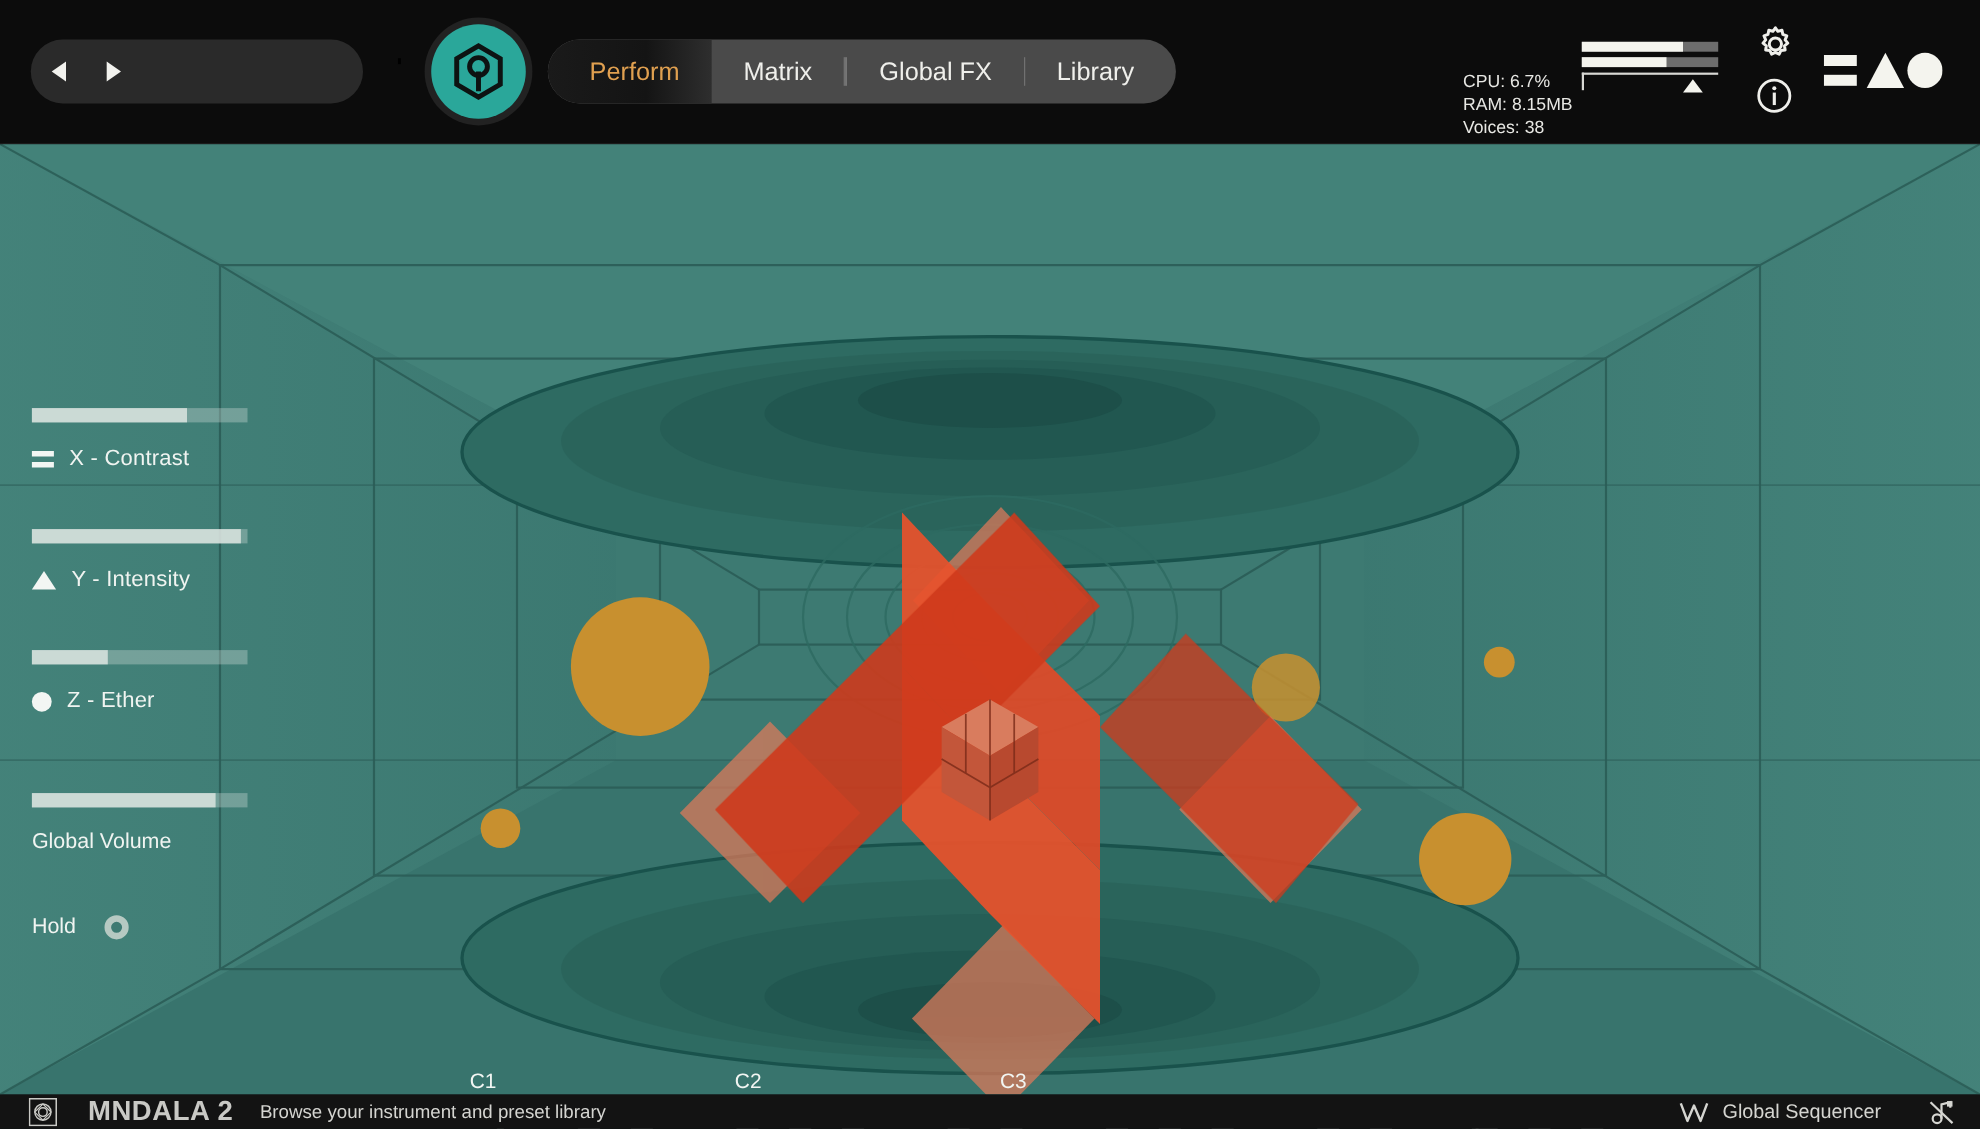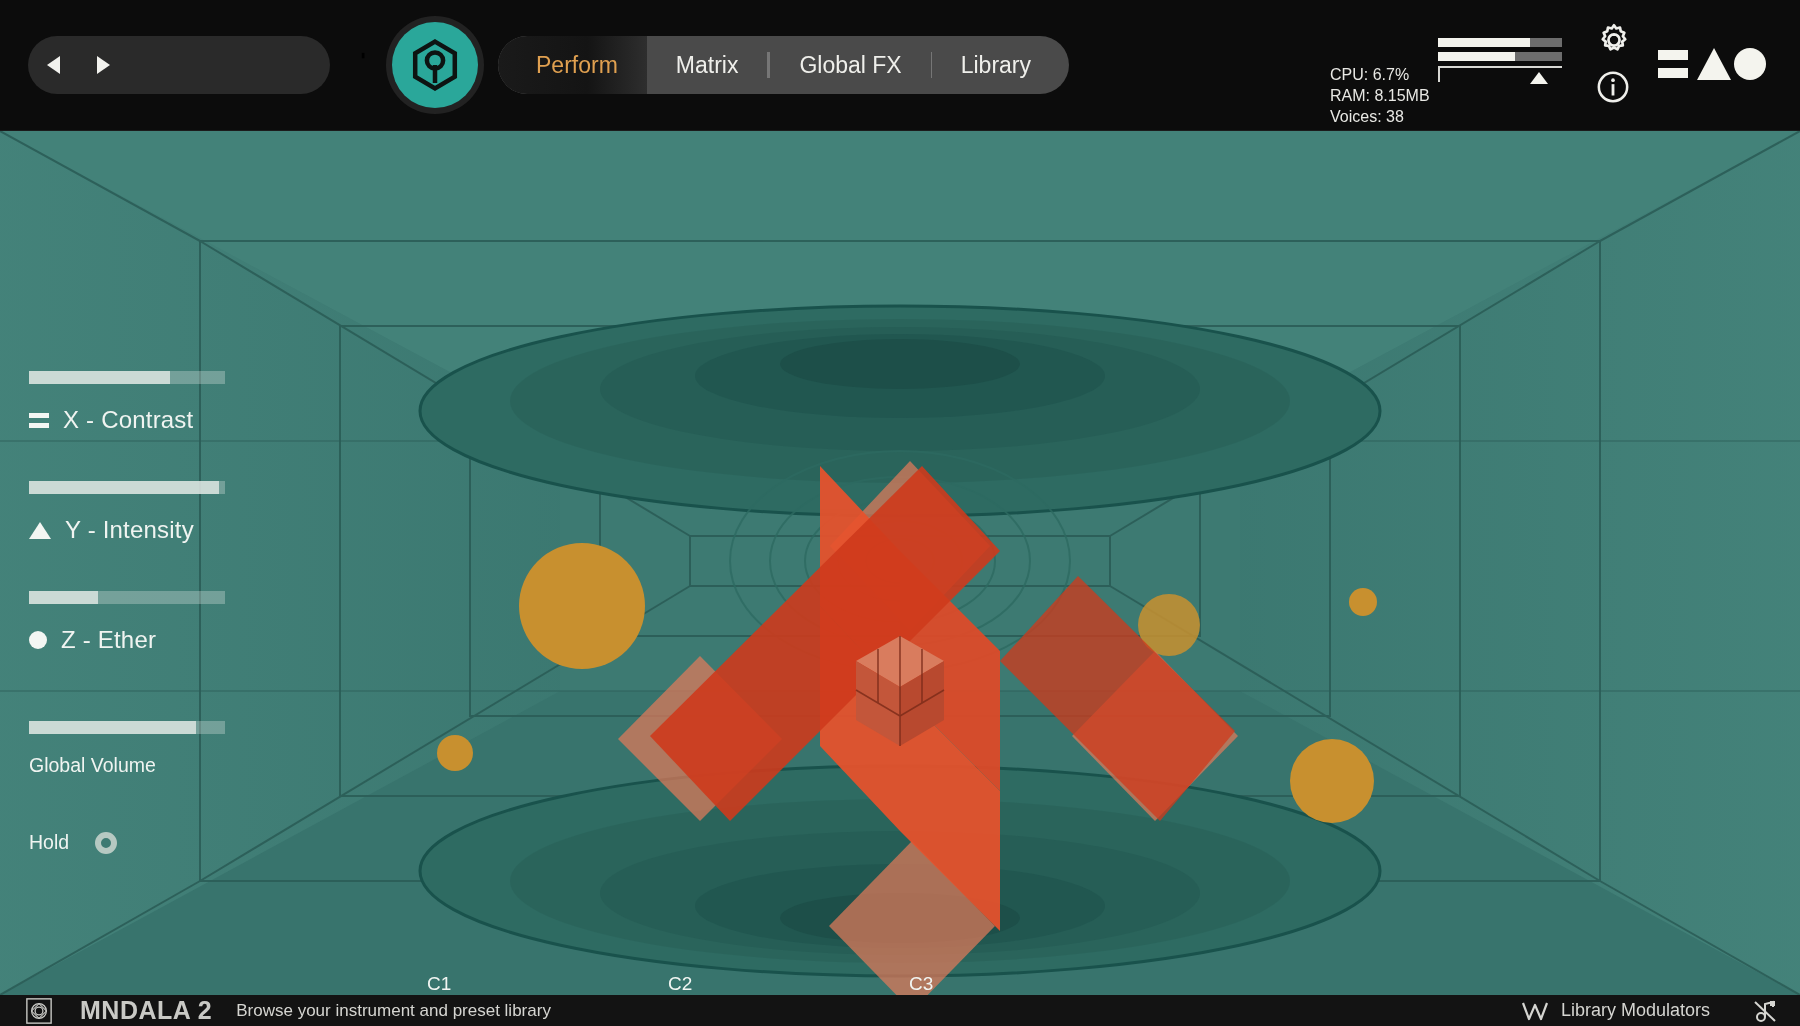--- a/index.html
+++ b/index.html
@@ -136,21 +136,21 @@
 
   
   .controls { position: absolute; left: 0; top: 131px; width: 300px; height: 864px; z-index: 20; }
   .ctl { position: absolute; left: 29px; width: 200px; }
   .slider-track {
     width: 196px; height: 13px; background: rgba(235,240,236,.30);
     cursor: pointer; position: relative;
   }
   .slider-fill { height: 13px; background: rgba(225,233,227,.80); }
   .ctl-row { display: flex; align-items: center; margin-top: 22px; }
-  .ctl-label { color: #f0f4f1; font-size: 24px; letter-spacing:.2px; margin-left: 14px; white-space: nowrap; }
+  .ctl-label { color: #f0f4f1; font-size: 20px; letter-spacing:.2px; margin-left: 14px; white-space: nowrap; }
   .ic-eq { width: 20px; height: 15px; display:flex; flex-direction:column; justify-content:space-between; }
   .ic-eq i { display:block; height: 5px; background:#f3f6f3; }
   .ic-tri {
     width:0;height:0;border-left:11px solid transparent;border-right:11px solid transparent;
     border-bottom:17px solid #f3f6f3;
   }
   .ic-circ { width: 18px; height: 18px; border-radius: 50%; background:#f3f6f3; }
   .gv-label { color:#f0f4f1; font-size: 19.5px; margin-top: 20px; }
   .hold-row { position:absolute; left:29px; top: 700px; display:flex; align-items:center; }
   .hold-label { color:#f0f4f1; font-size: 19.5px; }
@@ -473,21 +473,21 @@
       <circle cx="15" cy="15" r="8.5" fill="none" stroke="#c9c9c5" stroke-width="1.5"></circle>
       <circle cx="15" cy="15" r="4.5" fill="none" stroke="#c9c9c5" stroke-width="1.5"></circle>
       <path d="M15 6.5 L23.5 15 L15 23.5 L6.5 15 Z" fill="none" stroke="#c9c9c5" stroke-width="1.2"></path>
     </svg>
     <span class="bb-title">MNDALA 2</span>
     <span class="bb-desc">Browse your instrument and preset library</span>
     <div class="bb-right">
       <svg width="28" height="22" viewBox="0 0 28 22">
         <path d="M2 3 L8 19 L14 5 L20 19 L26 3" fill="none" stroke="#d5d5d1" stroke-width="2.2" stroke-linejoin="round"></path>
       </svg>
-      <span class="bb-gm">Library Modulators</span>
+      <span class="bb-gm">Global Sequencer</span>
       <svg width="26" height="26" viewBox="0 0 26 26">
         <circle cx="9" cy="19" r="4" fill="none" stroke="#d5d5d1" stroke-width="2"></circle>
         <path d="M13 19 V6 L21 4 V9" fill="none" stroke="#d5d5d1" stroke-width="2"></path>
         <rect x="18" y="3" width="5" height="5" fill="#d5d5d1"></rect>
         <line x1="3" y1="4" x2="23" y2="23" stroke="#d5d5d1" stroke-width="2"></line>
       </svg>
     </div>
   </div>
 
 </div>

